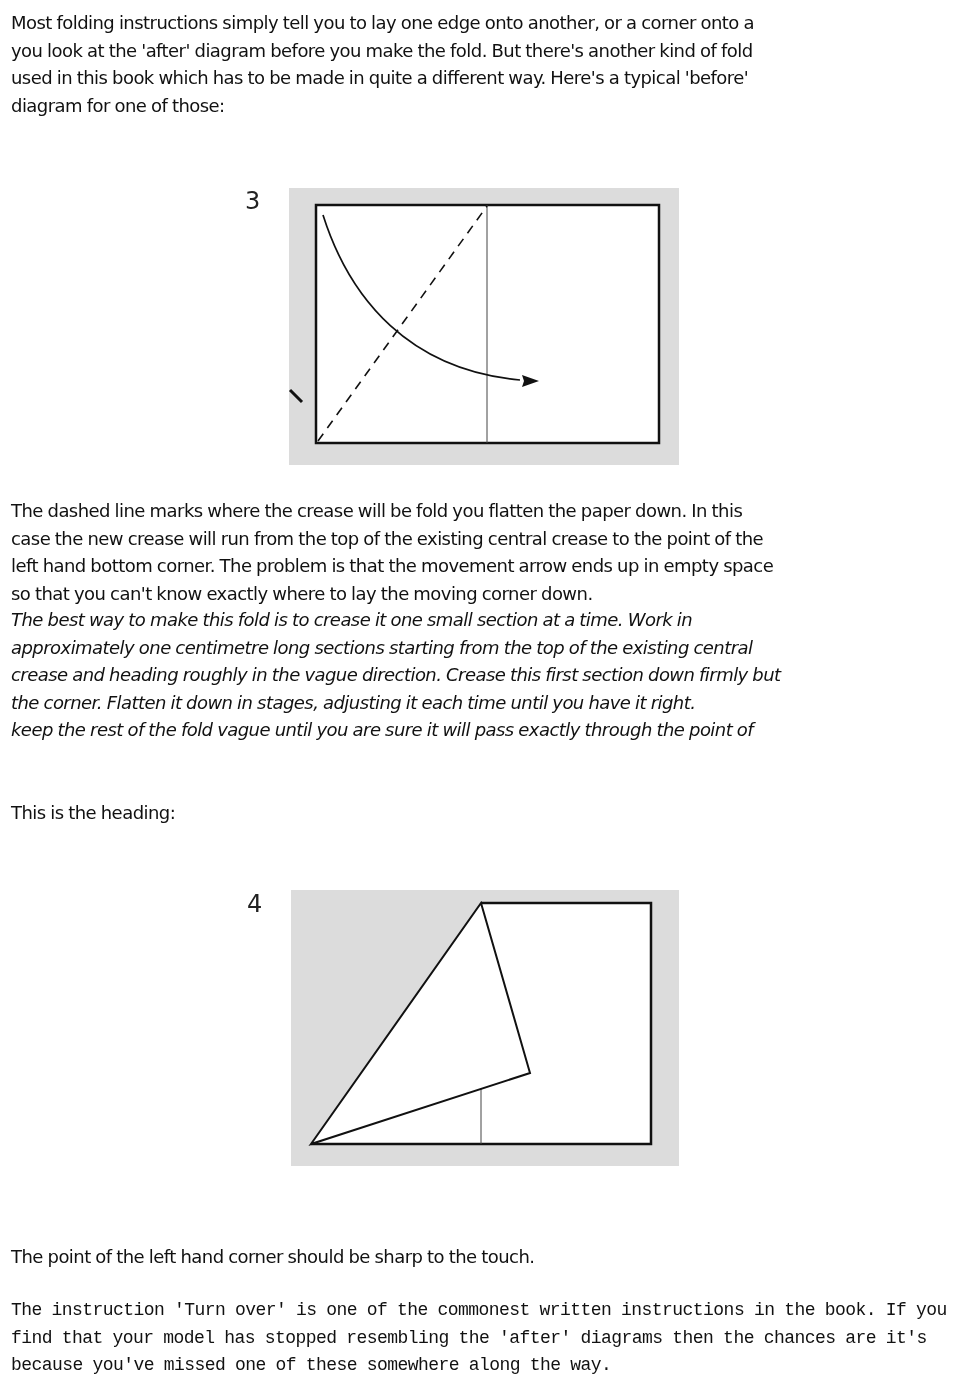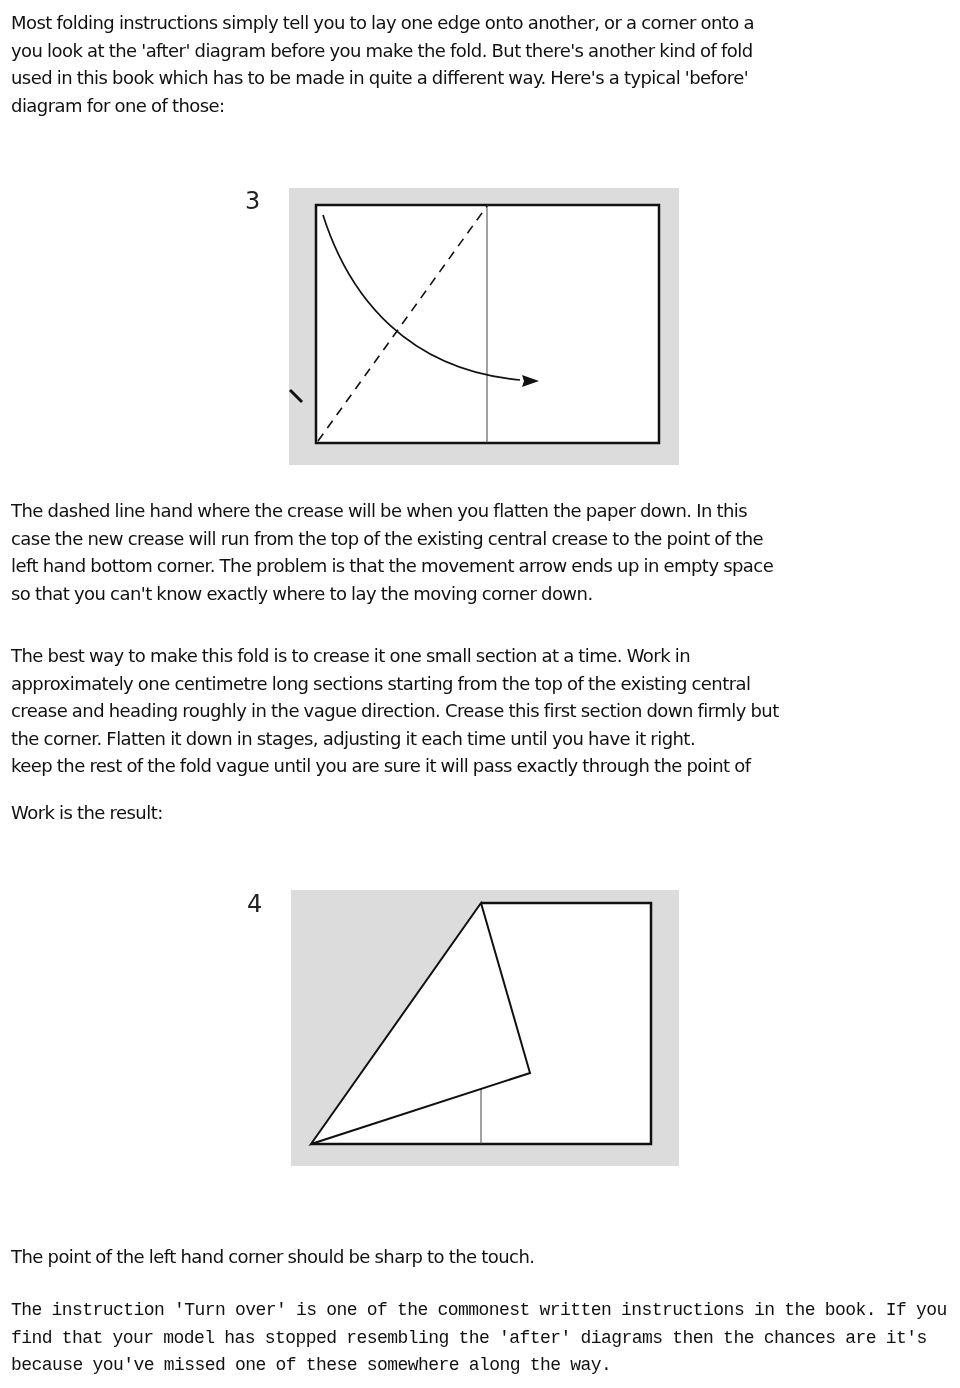--- a/index.html
+++ b/index.html
@@ -36,36 +36,36 @@
   <rect x="289" y="188" width="390" height="277" class="shade-bg"></rect>
   <rect x="316" y="205" width="343" height="238" fill="#fff" stroke="#111" stroke-width="2.5"></rect>
   <line x1="487" y1="205" x2="487" y2="443" stroke="#444" stroke-width="1"></line>
   <line x1="318" y1="441" x2="487" y2="206" stroke="#111" stroke-width="1.6" stroke-dasharray="9,7"></line>
   <path d="M323 215 C 350 300, 410 370, 520 380" fill="none" stroke="#111" stroke-width="1.7"></path>
   <polygon points="539,381 522,375 524,381 522,387" fill="#111"></polygon>
   <line x1="290" y1="390" x2="302" y2="402" stroke="#111" stroke-width="3"></line>
 </svg>
 
 <p class="para" style="top:497px;">
-  <span class="ln">The dashed line hand where the crease will be when you flatten the paper down. In this</span>
+  <span class="ln">The dashed line marks where the crease will be fold you flatten the paper down. In this</span>
   <span class="ln">case the new crease will run from the top of the existing central crease to the point of the</span>
   <span class="ln">left hand bottom corner. The problem is that the movement arrow ends up in empty space</span>
   <span class="ln">so that you can't know exactly where to lay the moving corner down.</span>
 </p>
 
-<p class="para" style="top:642px;">
+<p class="para" style="top:606px;font-style:italic;">
   <span class="ln">The best way to make this fold is to crease it one small section at a time. Work in</span>
   <span class="ln">approximately one centimetre long sections starting from the top of the existing central</span>
   <span class="ln">crease and heading roughly in the vague direction. Crease this first section down firmly but</span>
   <span class="ln">the corner. Flatten it down in stages, adjusting it each time until you have it right.</span>
   <span class="ln">keep the rest of the fold vague until you are sure it will pass exactly through the point of</span>
 </p>
 
 <p class="para" style="top:799px;">
-  <span class="ln">Work is the result:</span>
+  <span class="ln">This is the heading:</span>
 </p>
 
 <div class="fig-num" style="left:247px; top:892px;">4</div>
 <svg class="diagram" style="left:0; top:0;" width="960" height="1388" viewBox="0 0 960 1388">
   <rect x="291" y="890" width="388" height="276" class="shade-bg"></rect>
   <polygon points="481,903 651,903 651,1144 311,1144 481,903" fill="#fff" stroke="none"></polygon>
   <polyline points="481,903 651,903 651,1144 311,1144" fill="none" stroke="#111" stroke-width="2.5"></polyline>
   <line x1="481" y1="1089" x2="481" y2="1144" stroke="#444" stroke-width="1"></line>
   <polygon points="311,1144 481,903 530,1073" fill="#fff" stroke="#111" stroke-width="2" stroke-linejoin="miter"></polygon>
 </svg>

